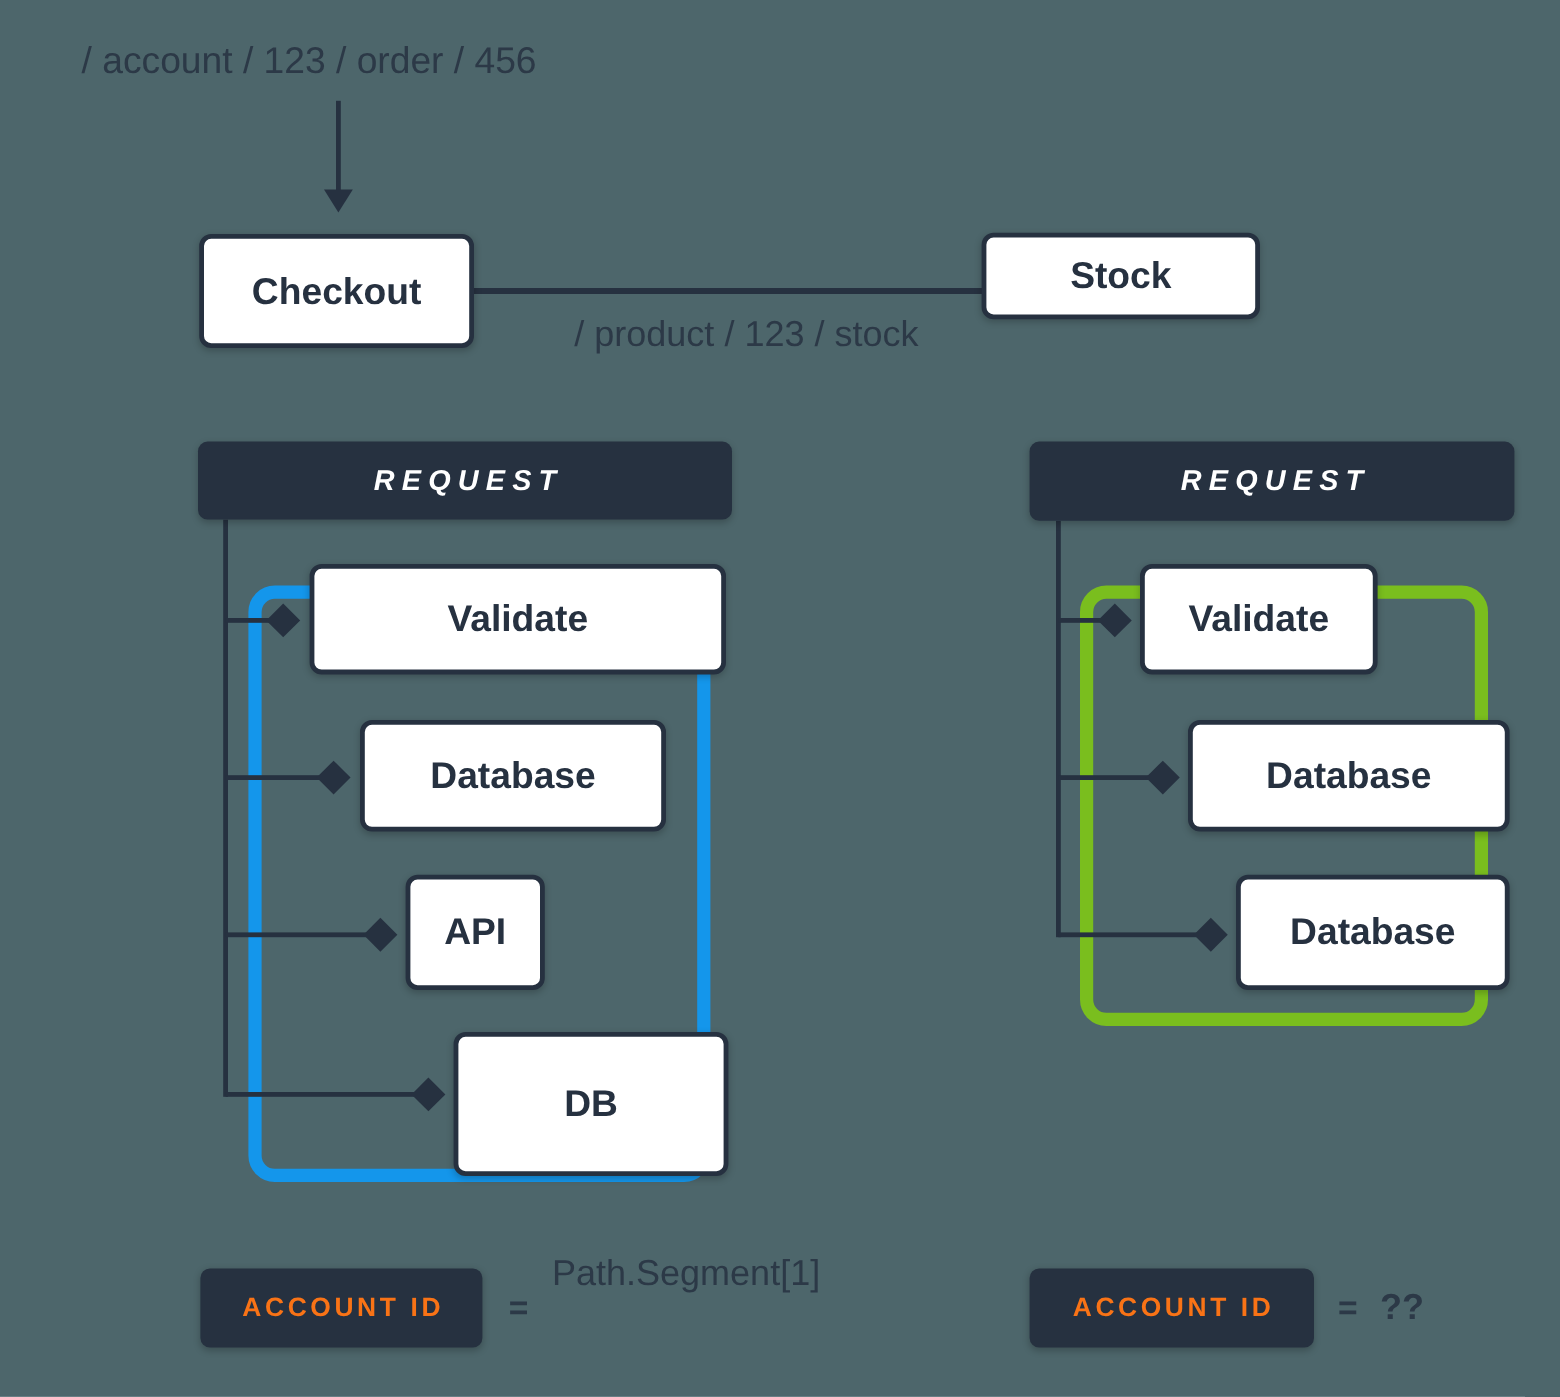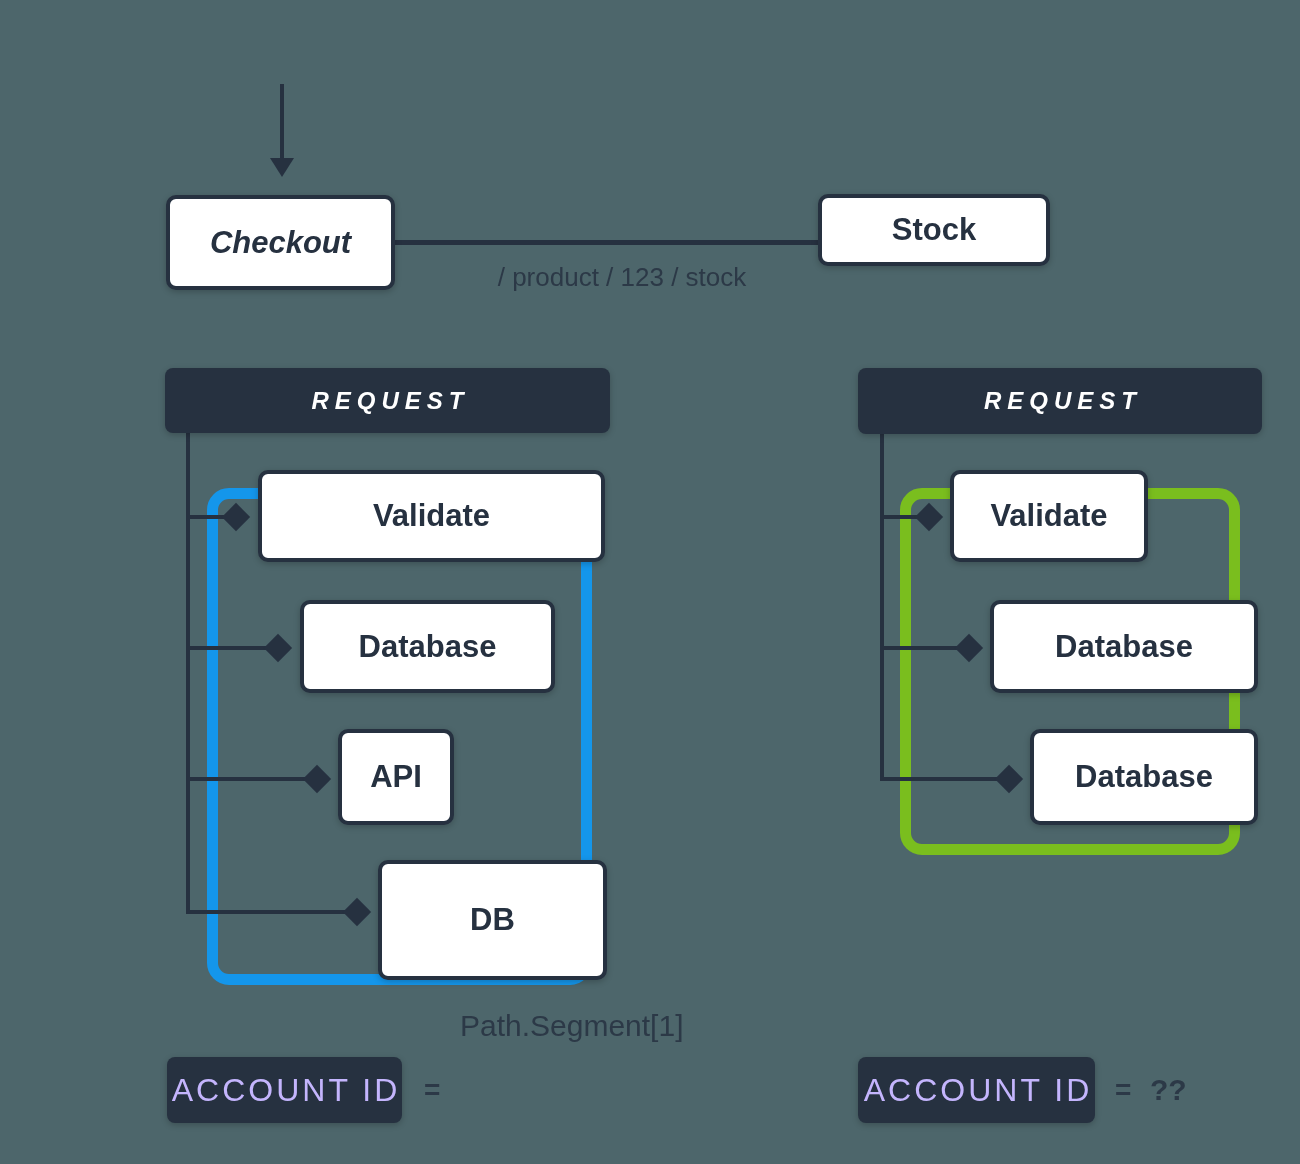--- a/index.html
+++ b/index.html
@@ -48,23 +48,23 @@
     box-shadow: 0 2px 6px rgba(0,0,0,0.22);
     font-style: italic;
   }
   .badge {
     position: absolute;
     background: #263140;
     border-radius: 8px;
     display: flex;
     align-items: center;
     justify-content: center;
-    color: #c4b5fd;
-    font-size: 32px;
-    font-weight: 400;
+    color: #f97316;
+    font-size: 22px;
+    font-weight: 700;
     letter-spacing: 3px;
     text-indent: 3px;
     z-index: 4;
     box-shadow: 0 2px 6px rgba(0,0,0,0.22);
   }
   .diamond {
     position: absolute;
     width: 20px;
     height: 20px;
     background: #263140;
@@ -75,21 +75,21 @@
     position: absolute;
     box-sizing: border-box;
     border-radius: 22px;
     z-index: 1;
     background: transparent;
   }
   .outline.blue  { border: 11px solid #1496EB; }
   .outline.green { border: 11px solid #7ABE1E; }
   .plabel {
     position: absolute;
-    font-size: 26px;
+    font-size: 30px;
     font-weight: 500;
     color: #2C3947;
     white-space: nowrap;
     z-index: 2;
   }
   .eq {
     position: absolute;
     font-size: 28px;
     font-weight: 700;
     color: #2C3947;
@@ -121,25 +121,26 @@
     border-bottom: 12px solid transparent;
     border-left: 19px solid #263140;
     z-index: 2;
   }
 </style>
 </head>
 <body>
 
 <div class="stage">
 
+  <div class="plabel" style="left:68px; top:33px; font-size:31px;">/ account / 123 / order / 456</div>
 
   <div class="line" style="left:280px; top:84px; width:4px; height:76px;"></div>
   <div class="ah-down" style="left:270px; top:158px;"></div>
 
-  <div class="node" style="left:166px; top:195px; width:229px; height:95px;font-style:italic;">Checkout</div>
+  <div class="node" style="left:166px; top:195px; width:229px; height:95px;">Checkout</div>
 
   <div class="line" style="left:395px; top:240px; width:432px; height:5px;"></div>
   <div class="ah-right" style="left:826px; top:230px;"></div>
   <div class="plabel" style="left:452px; top:262px; width:340px; text-align:center;">/ product / 123 / stock</div>
 
   <div class="node" style="left:818px; top:194px; width:232px; height:72px;">Stock</div>
 
   <div class="hdr" style="left:165px; top:368px; width:445px; height:65px;">REQUEST</div>
 
   <div class="outline blue" style="left:207px; top:488px; width:385px; height:497px;"></div>
@@ -175,19 +176,19 @@
   <div class="line" style="left:882px; top:646px; width:87px; height:4px;"></div>
   <div class="diamond" style="left:959px; top:638px;"></div>
   <div class="node" style="left:990px; top:600px; width:268px; height:93px;">Database</div>
 
   <div class="line" style="left:882px; top:777px; width:127px; height:4px;"></div>
   <div class="diamond" style="left:999px; top:769px;"></div>
   <div class="node" style="left:1030px; top:729px; width:228px; height:96px;">Database</div>
 
   <div class="badge" style="left:167px; top:1057px; width:235px; height:66px;">ACCOUNT ID</div>
   <div class="eq" style="left:424px; top:1072px;">=</div>
-  <div class="val" style="left:460px; top:1007px;">Path.Segment[1]</div>
+  <div class="val" style="left:460px; top:1043px;">Path.Segment[1]</div>
 
   <div class="badge" style="left:858px; top:1057px; width:237px; height:66px;">ACCOUNT ID</div>
   <div class="eq" style="left:1115px; top:1072px;">=</div>
   <div class="val bold" style="left:1150px; top:1071px;">??</div>
 
 </div>
 
 </body></html>

